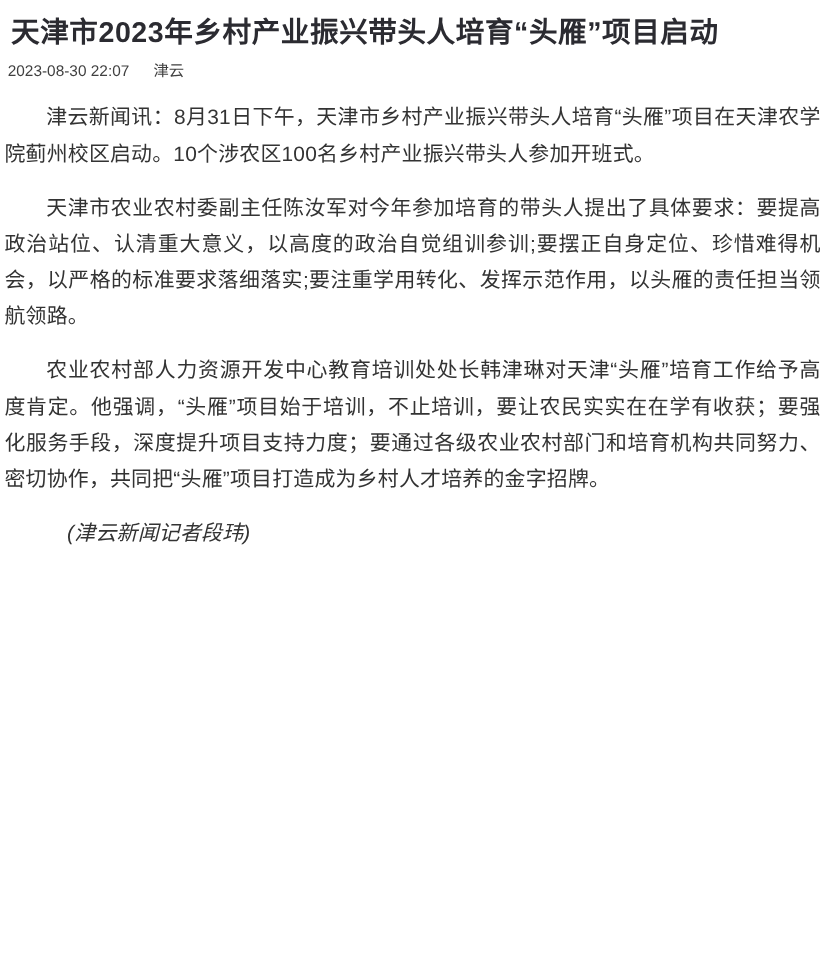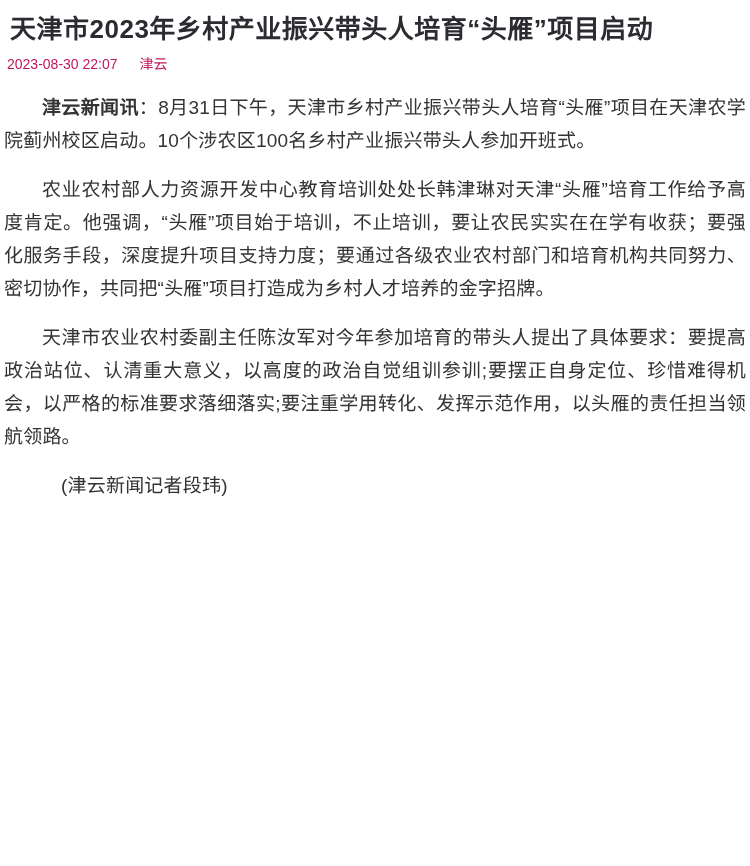--- a/index.html
+++ b/index.html
@@ -26,61 +26,62 @@
     line-height: 35px;
     font-weight: bold;
     color: #2b2b31;
     letter-spacing: 0.5px;
   }
   .meta {
     padding: 0 3px;
     margin: 0 0 18px 0;
     font-size: 14px;
     line-height: 18px;
-    color: #be185d;
+    color: #404040;
   }
   .meta .source {
     margin-left: 18px;
   }
   .content p {
     margin: 0 0 16px 0;
     font-size: 19px;
     line-height: 33px;
     color: #333333;
     text-align: justify;
     text-indent: 2em;
     letter-spacing: 0.2px;
   }
   .content p .lead {
-    font-weight: bold;
+    font-weight: normal;
   }
   .content p.byline {
     text-indent: 3em;
     margin-bottom: 0;
+    font-style: italic;
   }
 </style>
 </head>
 <body>
 
 <div class="page">
 
   <h1 class="title">天津市2023年乡村产业振兴带头人培育“头雁”项目启动</h1>
 
   <div class="meta">
     <span class="date">2023-08-30 22:07</span>
     <span class="source">津云</span>
   </div>
 
   <div class="content">
 
     <p><span class="lead">津云新闻讯</span><span>：</span><span>8月31日下午，天津市乡村产业振兴带头人培育“头雁”项目在天津农学院蓟州校区启动。10个涉农区100名乡村产业振兴带头人参加开班式。</span></p>
 
 
 
+    <p>天津市农业农村委副主任陈汝军对今年参加培育的带头人提出了具体要求：要提高政治站位、认清重大意义，以高度的政治自觉组训参训;要摆正自身定位、珍惜难得机会，以严格的标准要求落细落实;要注重学用转化、发挥示范作用，以头雁的责任担当领航领路。</p>
+
     <p>农业农村部人力资源开发中心教育培训处处长韩津琳对天津“头雁”培育工作给予高度肯定。他强调，“头雁”项目始于培训，不止培训，要让农民实实在在学有收获；要强化服务手段，深度提升项目支持力度；要通过各级农业农村部门和培育机构共同努力、密切协作，共同把“头雁”项目打造成为乡村人才培养的金字招牌。</p>
-
-    <p>天津市农业农村委副主任陈汝军对今年参加培育的带头人提出了具体要求：要提高政治站位、认清重大意义，以高度的政治自觉组训参训;要摆正自身定位、珍惜难得机会，以严格的标准要求落细落实;要注重学用转化、发挥示范作用，以头雁的责任担当领航领路。</p>
 
     <p class="byline">(津云新闻记者段玮)</p>
 
   </div>
 
 </div>
 
 </body></html>

